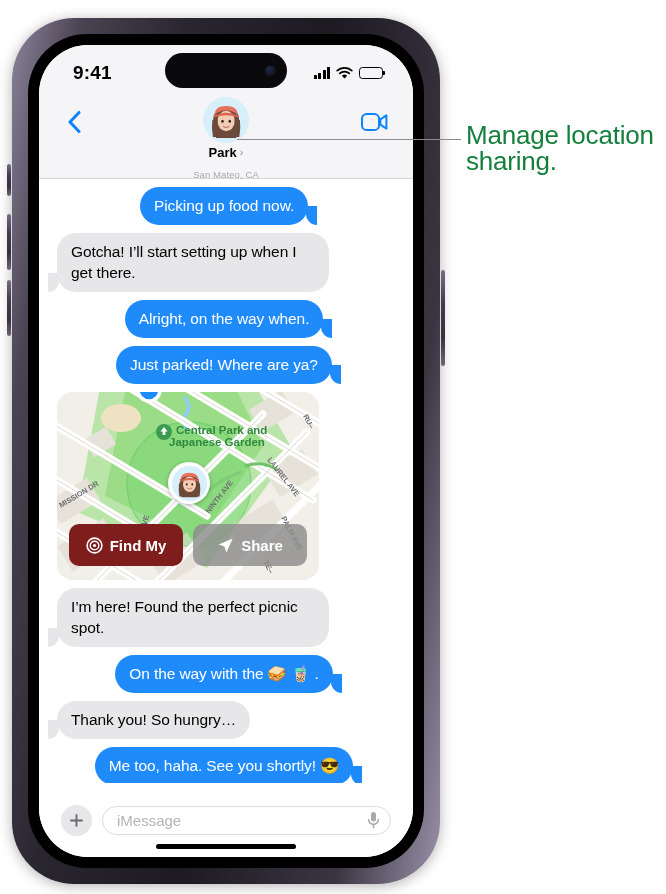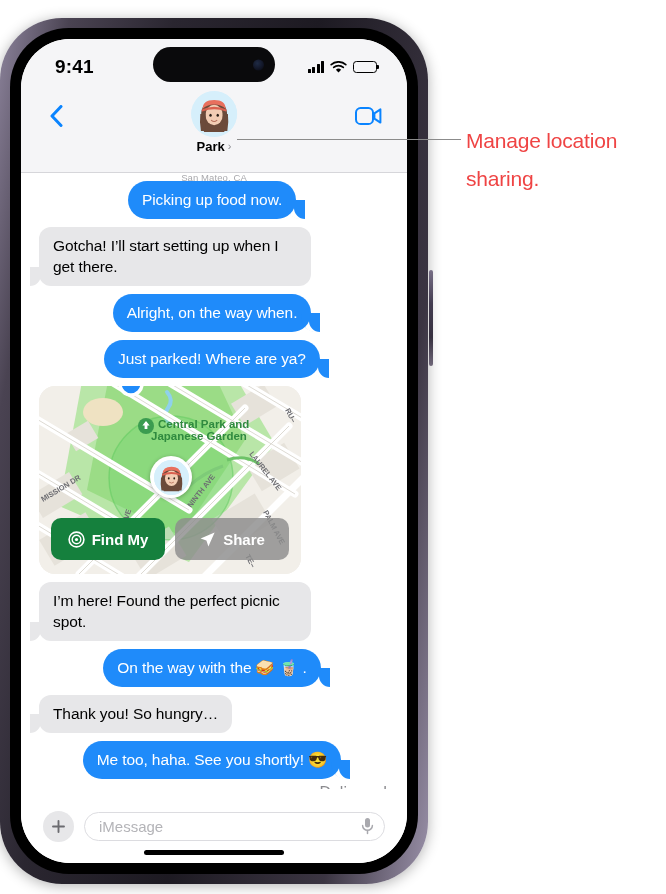--- a/index.html
+++ b/index.html
@@ -6,25 +6,25 @@
   html, body {
     width: 666px; height: 894px;
     background: #ffffff;
     font-family: "Liberation Sans", sans-serif;
     overflow: hidden;
   }
   #stage { position: relative; width: 666px; height: 894px; background: #fff; }
 
   
   #phone-frame {
-    position: absolute; left: 0; top: 18px;
+    position: absolute; left: 12px; top: 18px;
     width: 428px; height: 866px;
     border-radius: 62px;
     background: linear-gradient(100deg,#8d849c 0%,#4a4352 12%,#2a2630 30%,#1d1a22 55%,#3b3542 82%,#9b92aa 100%);
-    padding: 10px;
+    padding: 16px;
     box-shadow: 0 2px 14px rgba(0,0,0,.30);
   }
   #frame-inner {
     position: relative; width: 100%; height: 100%;
     border-radius: 59px; background: #000; padding: 11px;
   }
   #screen {
     position: relative; width: 100%; height: 100%;
     border-radius: 49px; background: #fff; overflow: hidden;
     display: flex; flex-direction: column;
@@ -72,34 +72,34 @@
     position: absolute; left: 50%; transform: translateX(-50%); top: 0;
     display: flex; flex-direction: column; align-items: center; cursor: pointer;
   }
   #avatar {
     width: 46px; height: 46px; border-radius: 50%;
     background: #d6effb; position: relative; overflow: hidden; margin-bottom: 2px;
   }
   #contact-name-row { display: flex; align-items: center; gap: 3px; }
   #contact-name { font-size: 13px; font-weight: bold; color: #000; }
   #name-chevron { font-size: 11px; color: #8e8e93; line-height: 1; }
-  #contact-location { font-size: 9.5px; color: #a9a9ad; margin-top: 18px; letter-spacing: .1px; }
+  #contact-location { font-size: 9.5px; color: #a9a9ad; margin-top: 9px; letter-spacing: .1px; }
 
   
   #thread { flex: 1 1 auto; padding: 8px 14px 0 14px; overflow: hidden; display: flex; flex-direction: column; }
   .row { display: flex; margin-bottom: 8px; }
   .row.out { justify-content: center; }
   .row.in  { justify-content: flex-start; }
   .bubble {
     position: relative; max-width: 272px;
     padding: 8px 14px 9px 14px;
     font-size: 15.5px; line-height: 21px; letter-spacing: -.1px;
   }
   .bubble.out { background: #1f8bfa; color: #fff; border-radius: 19px; margin-right: 4px; }
-  .bubble.in  { background: #e7e7e9; color: #000; border-radius: 12px; margin-left: 4px; }
+  .bubble.in  { background: #e7e7e9; color: #000; border-radius: 19px; margin-left: 4px; }
   .bubble.out::after {
     content:""; position:absolute; right:-6px; bottom:0; width:16px; height:19px;
     background:#1f8bfa;
     border-bottom-left-radius: 16px 14px;
     clip-path: path("M0 0 C0 12 4 19 15 19 C6 19 0 14 0 6 Z");
   }
   .bubble.out::before {
     content:""; position:absolute; right:-9px; bottom:0; width:11px;height:19px;
     background:#1f8bfa; border-bottom-left-radius:12px;
   }
@@ -122,42 +122,42 @@
     border-radius: 50%; background: #fff; box-shadow: 0 1px 4px rgba(0,0,0,.28);
     display: flex; align-items: center; justify-content: center;
   }
   #map-pin-inner { width: 35px; height: 35px; border-radius: 50%; background: #d6effb; overflow: hidden; position: relative; }
   #map-buttons { position: absolute; left: 12px; bottom: 14px; right: 12px; display: flex; gap: 10px; }
   .map-btn {
     flex: 1 1 0; height: 42px; border-radius: 10px;
     display: flex; align-items: center; justify-content: center; gap: 7px;
     font-size: 15px; font-weight: bold; color: #fff; cursor: pointer;
   }
-  #find-my-button { background: #15803d; border-radius: 10px; }
+  #find-my-button { background: #7f1d1d; border-radius: 10px; }
   #share-button { background: rgba(140,140,140,.82); }
   .map-label { font-family: "Liberation Sans", sans-serif; }
 
   
   #composer { flex: 0 0 74px; background:#fff; display:flex; align-items:center; padding: 0 22px; gap: 10px; }
   #plus-button { width: 31px;height:31px;border-radius:50%;background:#e7e7e9;display:flex;align-items:center;justify-content:center;
     font-size:21px;color:#6b6b70;line-height:1; cursor:pointer; flex:0 0 auto;}
   #message-input-wrap {
     flex: 1 1 auto; height: 29px; border: 1px solid #dcdce0; border-radius: 17px;
     display: flex; align-items: center; padding: 0 10px 0 14px; justify-content: center;
   }
   #message-input { flex:1 1 auto; border:none; outline:none; font-size:15px; color:#000; background:transparent; font-family:"Liberation Sans",sans-serif;}
   #message-input::placeholder { color:#b4b4b8; }
   #mic-button { flex:0 0 auto; cursor:pointer; display:flex; }
   #home-indicator { position:absolute; left:50%; transform:translateX(-50%); bottom:8px; width:140px;height:5px;border-radius:3px;background:#000; }
 
   
   #callout-line { position: absolute; left: 237px; top: 139px; width: 224px; height: 1px; background: #8b8b8b; }
   #callout-text {
     position: absolute; left: 466px; top: 122px; width: 198px;
-    font-size: 21px; line-height: 38px; color: #ef4444; letter-spacing: -.2px;
+    font-size: 26px; line-height: 26px; color: #15803d; letter-spacing: -.2px;
   }
 </style>
 </head>
 <body>
 
 <div id="stage">
 
   <div id="phone-frame">
     <div class="side-btn" id="ringer-switch"></div>
     <div class="side-btn" id="vol-up-button"></div>

